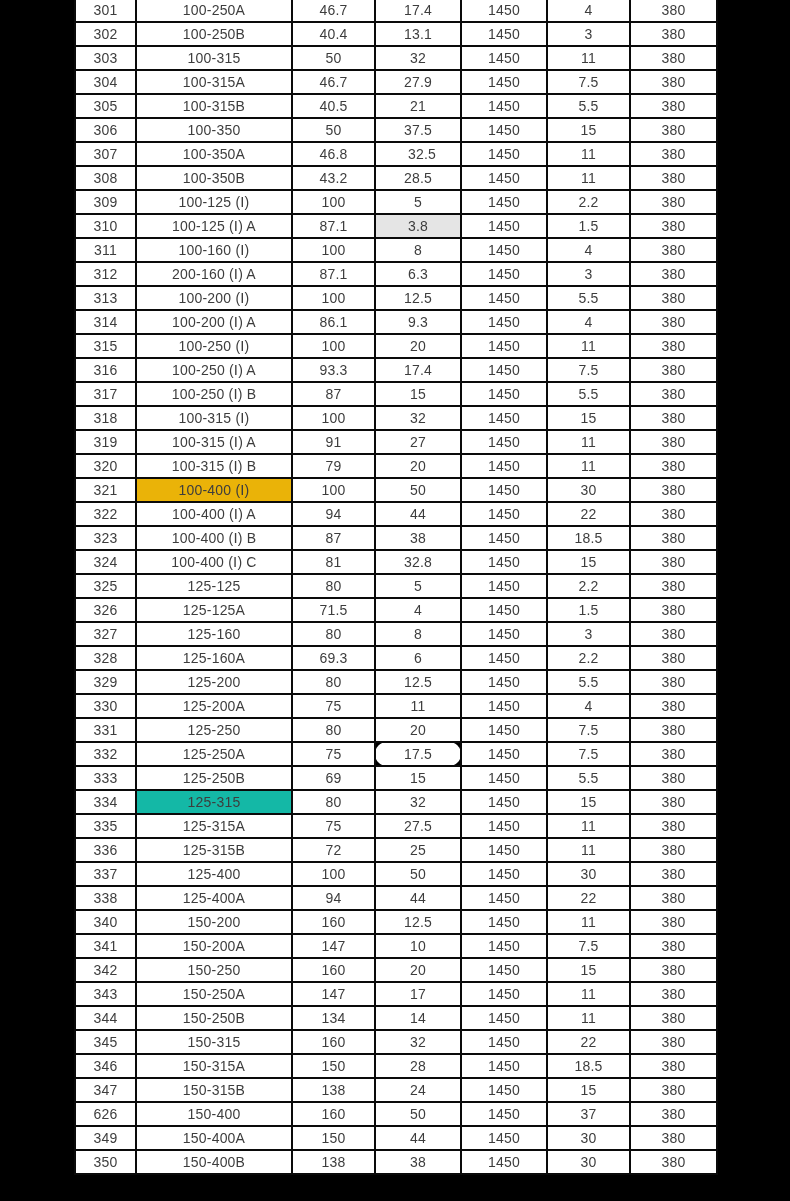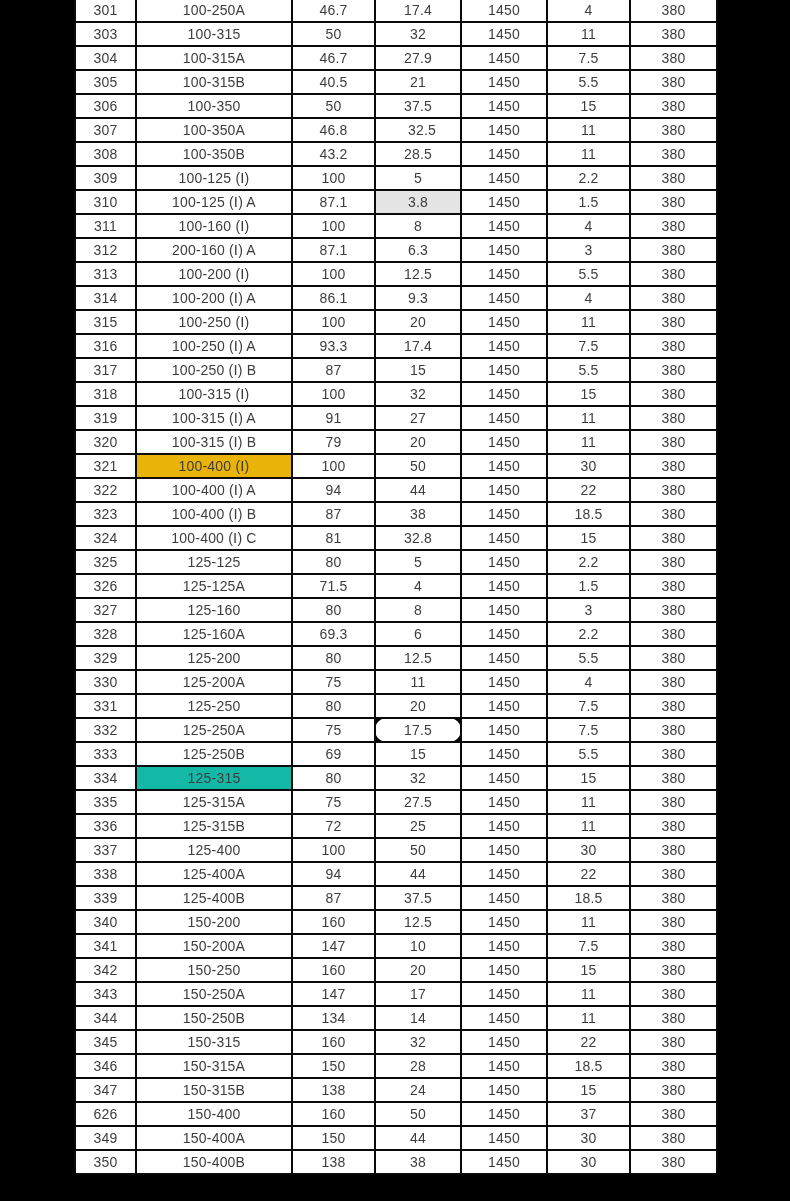--- a/index.html
+++ b/index.html
@@ -66,20 +66,29 @@
         <tr>
           <td style="background: rgb(255, 255, 255);">301</td>
           <td style="background: rgb(255, 255, 255);">100-250A</td>
           <td style="background: rgb(255, 255, 255);">46.7</td>
           <td style="background: rgb(255, 255, 255);">17.4</td>
           <td style="background: rgb(255, 255, 255);">1450</td>
           <td style="background: rgb(255, 255, 255);">4</td>
           <td style="background: rgb(255, 255, 255);">380</td>
         </tr>
         <tr>
+          <td style="background: rgb(255, 255, 255);">302</td>
+          <td style="background: rgb(255, 255, 255);">100-250B</td>
+          <td style="background: rgb(255, 255, 255);">40.4</td>
+          <td style="background: rgb(255, 255, 255);">13.1</td>
+          <td style="background: rgb(255, 255, 255);">1450</td>
+          <td style="background: rgb(255, 255, 255);">3</td>
+          <td style="background: rgb(255, 255, 255);">380</td>
+        </tr>
+        <tr>
           <td style="background: rgb(255, 255, 255);">303</td>
           <td style="background: rgb(255, 255, 255);">100-315</td>
           <td style="background: rgb(255, 255, 255);">50</td>
           <td style="background: rgb(255, 255, 255);">32</td>
           <td style="background: rgb(255, 255, 255);">1450</td>
           <td style="background: rgb(255, 255, 255);">11</td>
           <td style="background: rgb(255, 255, 255);">380</td>
         </tr>
         <tr>
           <td style="background: rgb(255, 255, 255);">304</td>
@@ -387,29 +396,20 @@
           <td style="background: rgb(255, 255, 255);">30</td>
           <td style="background: rgb(255, 255, 255);">380</td>
         </tr>
         <tr>
           <td style="background: rgb(255, 255, 255);">338</td>
           <td style="background: rgb(255, 255, 255);">125-400A</td>
           <td style="background: rgb(255, 255, 255);">94</td>
           <td style="background: rgb(255, 255, 255);">44</td>
           <td style="background: rgb(255, 255, 255);">1450</td>
           <td style="background: rgb(255, 255, 255);">22</td>
-          <td style="background: rgb(255, 255, 255);">380</td>
-        </tr>
-        <tr>
-          <td style="background: rgb(255, 255, 255);">339</td>
-          <td style="background: rgb(255, 255, 255);">125-400B</td>
-          <td style="background: rgb(255, 255, 255);">87</td>
-          <td style="background: rgb(255, 255, 255);">37.5</td>
-          <td style="background: rgb(255, 255, 255);">1450</td>
-          <td style="background: rgb(255, 255, 255);">18.5</td>
           <td style="background: rgb(255, 255, 255);">380</td>
         </tr>
         <tr>
           <td style="background: rgb(255, 255, 255);">340</td>
           <td style="background: rgb(255, 255, 255);">150-200</td>
           <td style="background: rgb(255, 255, 255);">160</td>
           <td style="background: rgb(255, 255, 255);">12.5</td>
           <td style="background: rgb(255, 255, 255);">1450</td>
           <td style="background: rgb(255, 255, 255);">11</td>
           <td style="background: rgb(255, 255, 255);">380</td>

